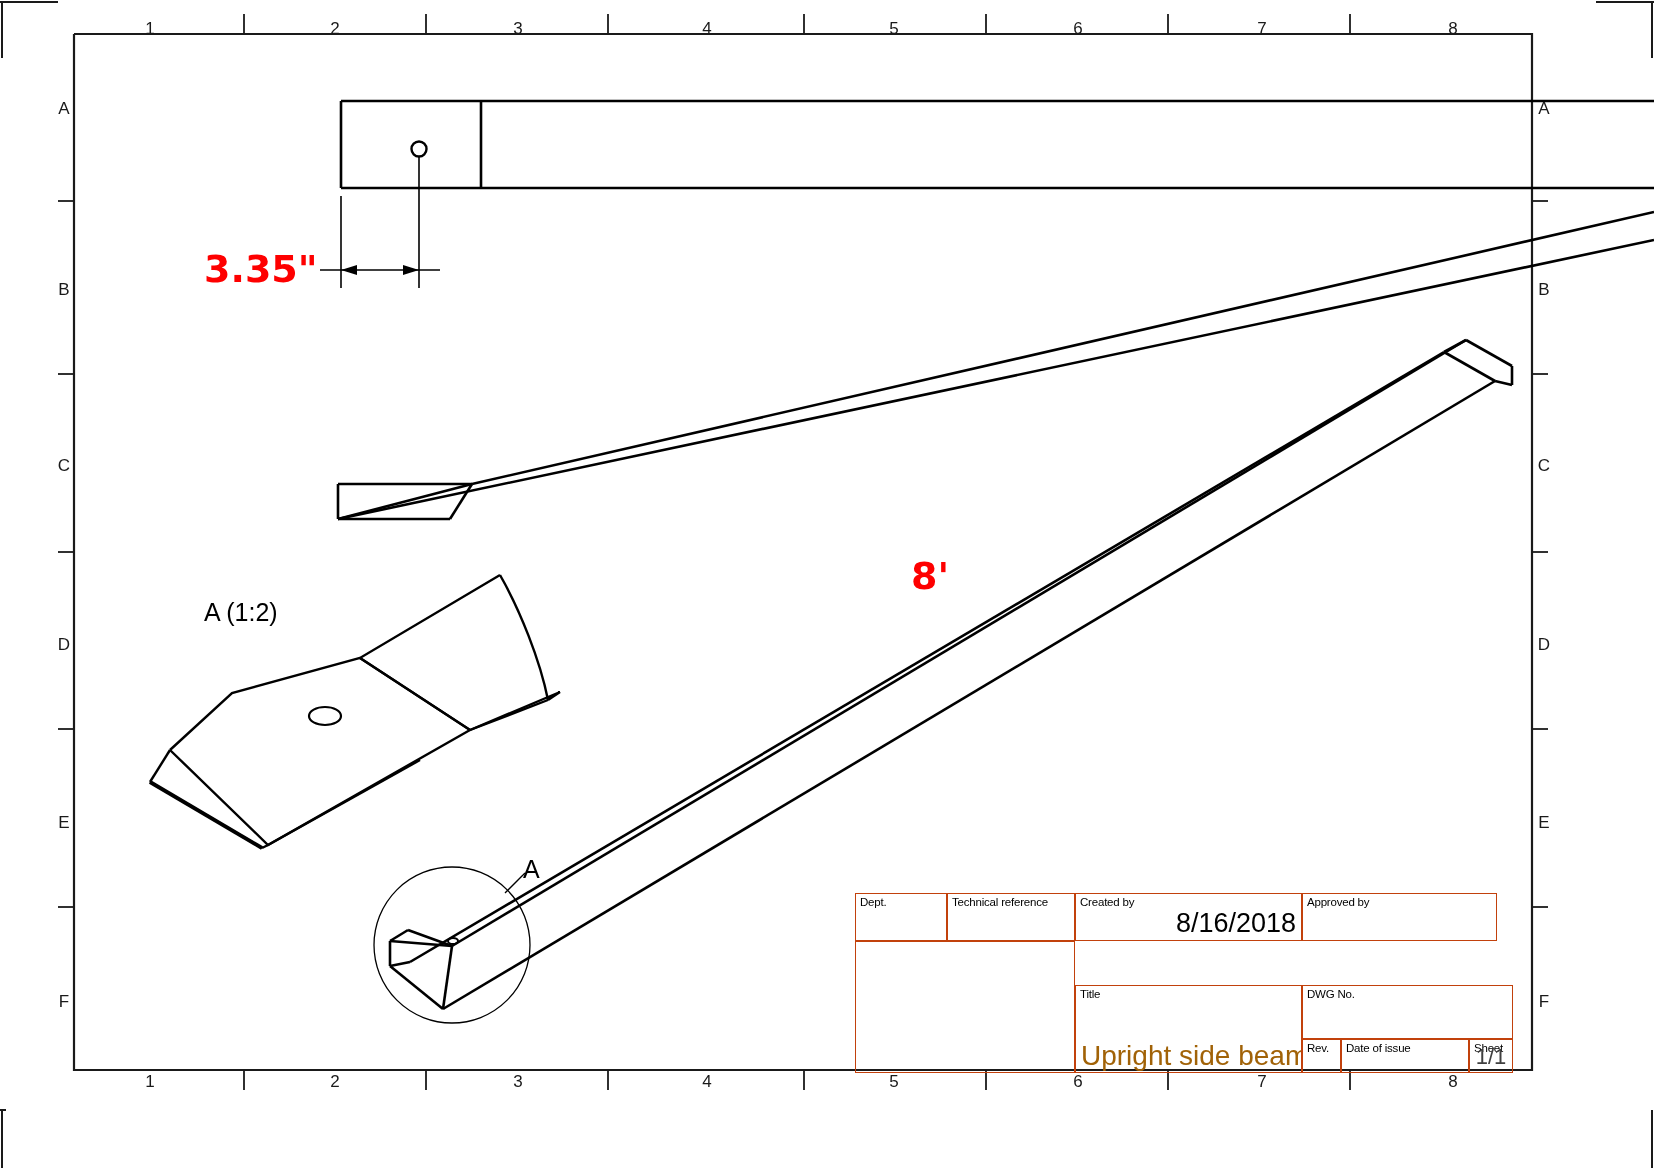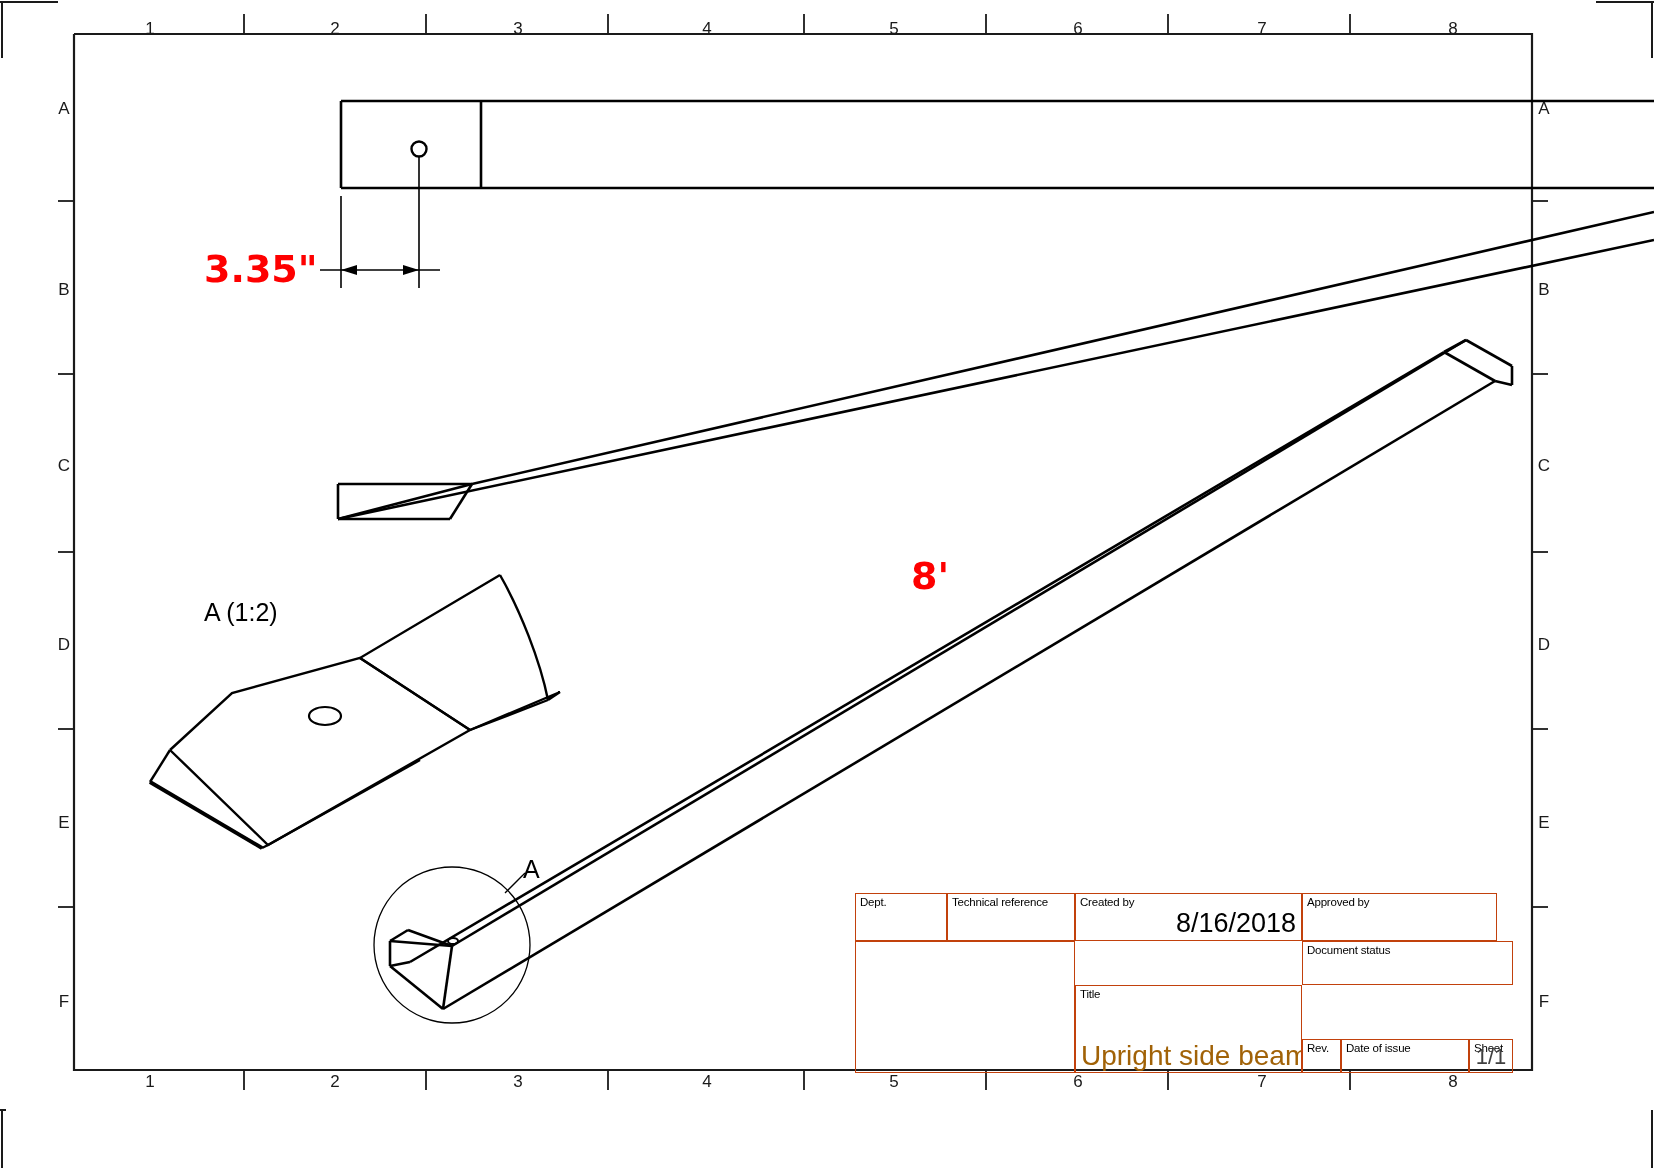--- a/index.html
+++ b/index.html
@@ -312,29 +312,29 @@
       <span class="tb-value-lg">8/16/2018</span>
     </div>
 
     <div class="tb-cell" style="left:447px; top:0px; width:195px; height:48px;">
       <span class="tb-head">Approved by</span>
     </div>
 
     <div class="tb-cell" style="left:0px; top:48px; width:220px; height:132px;"></div>
 
 
-    <div class="tb-cell" style="left:447px; top:48px; width:211px; height:44px;">
-      <span class="tb-head">Document status</span>
-    </div>
 
     <div class="tb-cell" style="left:220px; top:92px; width:227px; height:88px;">
       <span class="tb-head">Title</span>
       <span class="tb-value-title">Upright side beam</span>
     </div>
 
+    <div class="tb-cell" style="left:447px; top:92px; width:211px; height:54px;">
+      <span class="tb-head">DWG No.</span>
+    </div>
 
     <div class="tb-cell" style="left:447px; top:146px; width:39px; height:34px;">
       <span class="tb-head">Rev.</span>
     </div>
 
     <div class="tb-cell" style="left:486px; top:146px; width:128px; height:34px;">
       <span class="tb-head">Date of issue</span>
     </div>
 
     <div class="tb-cell" style="left:614px; top:146px; width:44px; height:34px;">

